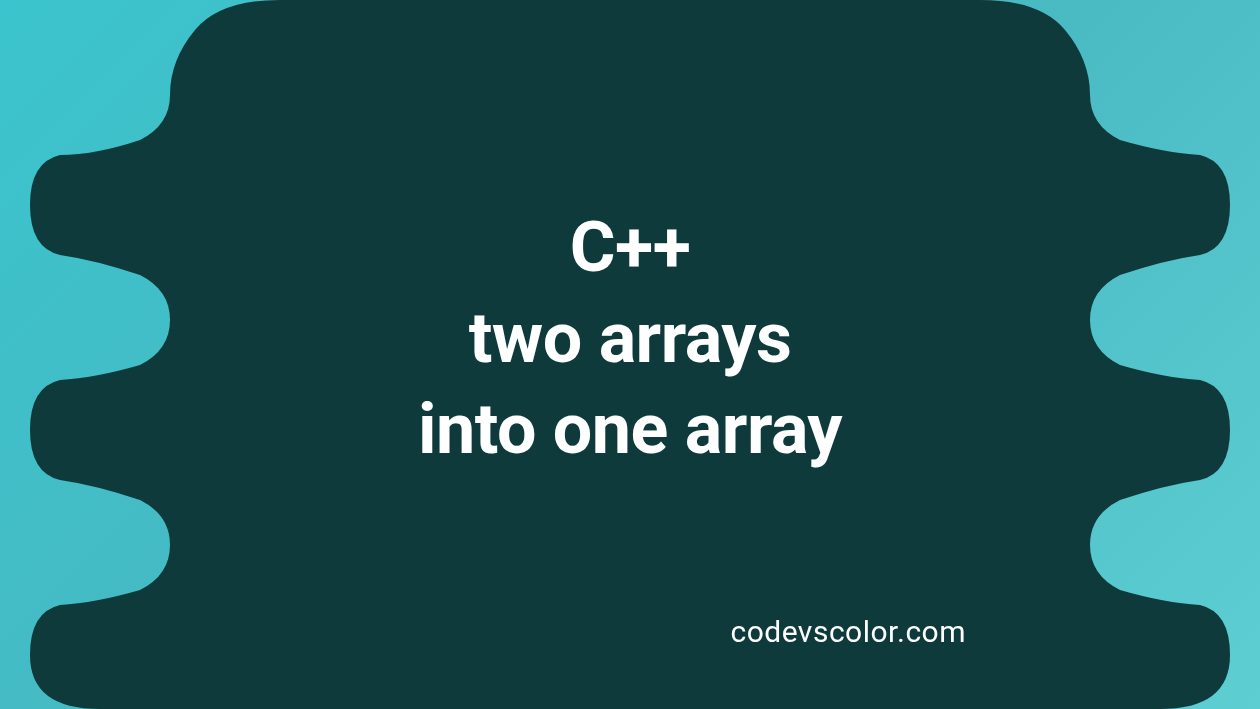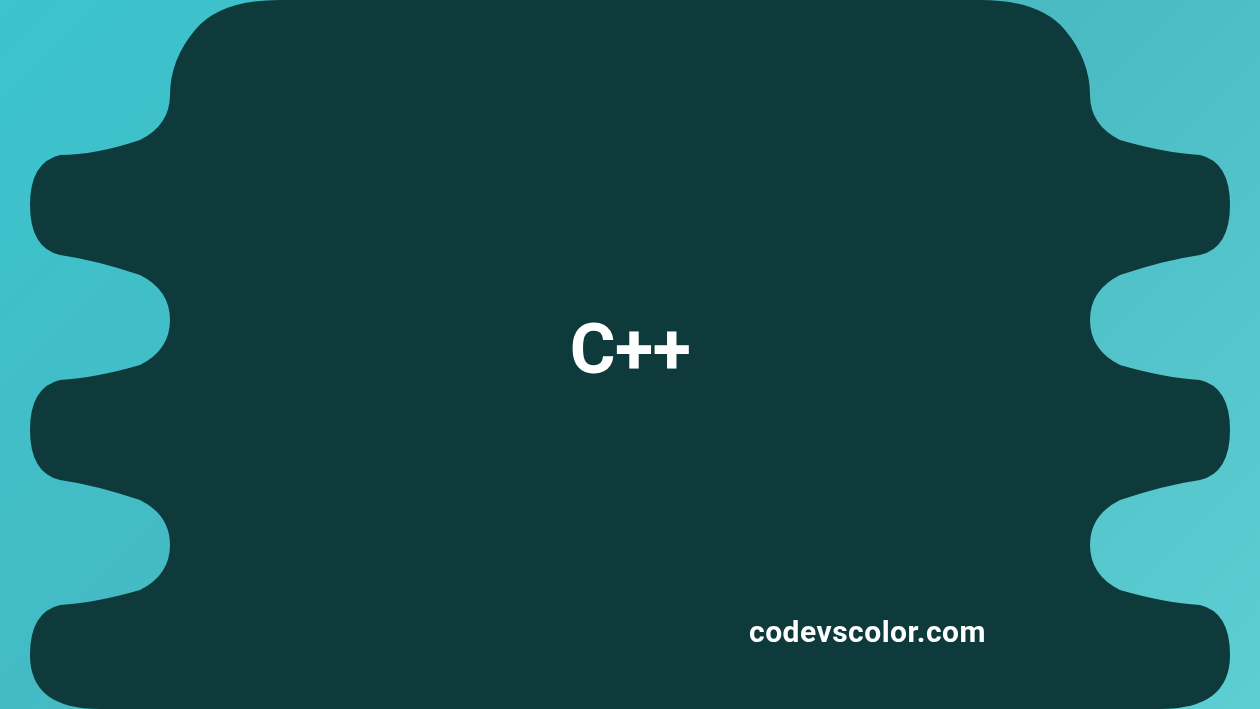--- a/index.html
+++ b/index.html
@@ -43,24 +43,24 @@
     .title-text {
       font-size: 70px;
       font-weight: 700;
       line-height: 1.3;
       letter-spacing: -0.5px;
     }
     
     .watermark {
       position: absolute;
       bottom: 60px;
-      right: 274px;
+      right: 294px;
       color: #ffffff;
       font-size: 30px;
-      font-weight: 700;
+      font-weight: 400;
       letter-spacing: 0.5px;
       margin-left: 21px;
     }
   </style>
 </head>
 <body>
 
 <div class="container">
   <svg class="blob-svg" viewBox="0 0 1260 709" preserveAspectRatio="none">
     <path fill="#0e3a3b" d="
@@ -111,16 +111,18 @@
       Q 680 98 720 98
       Q 760 98 800 85
       Q 830 70 830 40
       Q 830 0 785 0
       Z
     "></path>
   </svg>
 
   <div class="content">
     <div class="title-text">C++</div>
+    <div class="title-text">two arrays</div>
+    <div class="title-text">into one array</div>
   </div>
 
   <div class="watermark">codevscolor.com</div>
 </div>
 
 </body></html>

